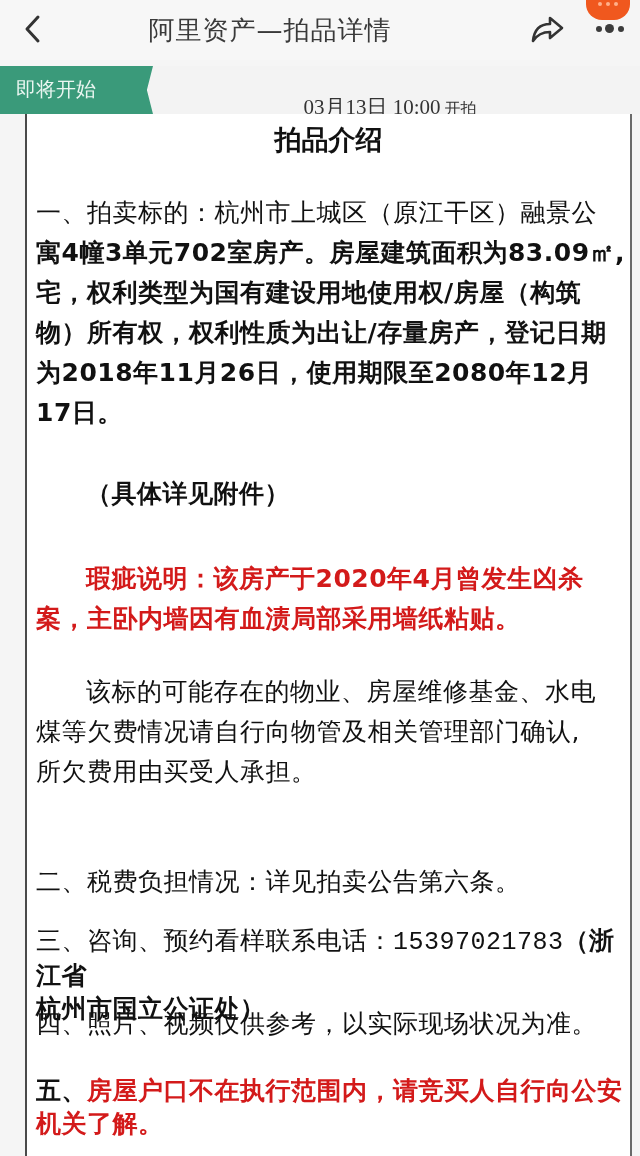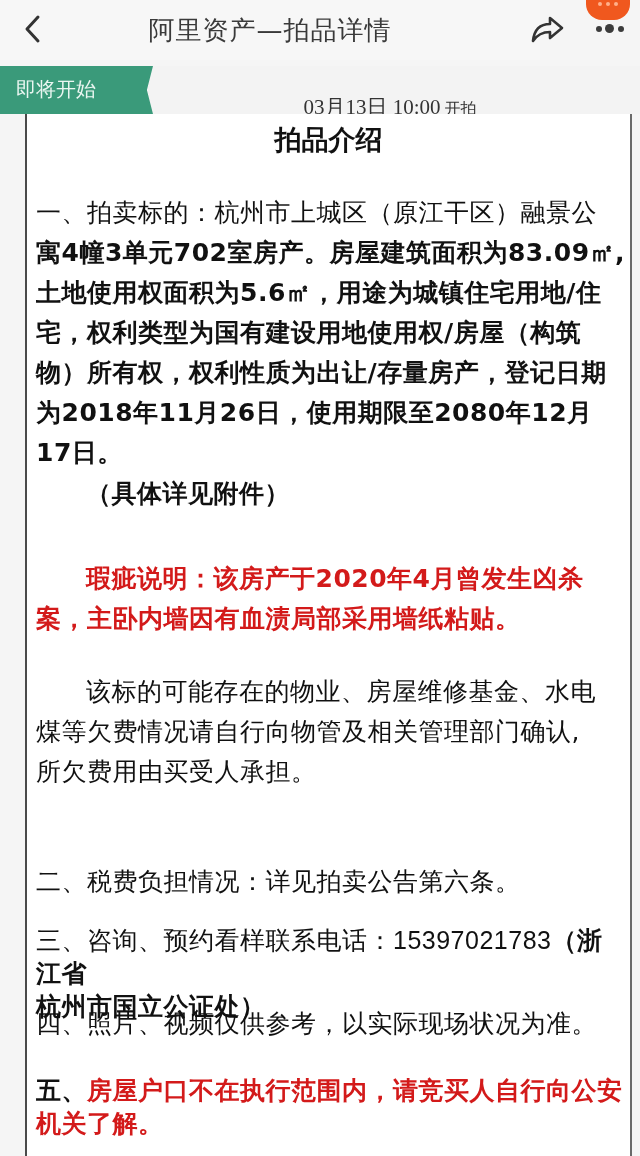--- a/index.html
+++ b/index.html
@@ -22,21 +22,21 @@
     .status-badge span { position: absolute; left: 16px; top: 10px; font-size: 20px; color: #eaf6f1; font-family: Liberation Serif, serif; }
     .banner-time { position: absolute; left: 160px; right: 20px; top: 27px; text-align: center; font-family: "Liberation Serif", "DejaVu Serif", serif; font-size: 21px; color: #333; }
     .banner-time .suffix { font-family: "DejaVu Sans", sans-serif; font-size: 16px; margin-left: 4px; }
 
     .card { position: absolute; top: 114px; left: 17px; width: 607px; height: 1042px; background: #ffffff; border-left: 2px solid #4a4a4a; border-right: 2px solid #6a6a6a; margin-left: 8px; }
     .card-title { position: absolute; top: 8px; left: 0; right: 0; text-align: center; font-size: 27px; font-weight: bold; color: #111; }
 
     .p { position: absolute; left: 9px; width: 590px; font-size: 25px; line-height: 40px; color: #111; letter-spacing: 0.5px; }
     .p.bold { font-weight: bold; }
     .red { color: #d31a1a; font-weight: bold; }
-    .num { font-family: Liberation Sans, sans-serif; }
+    .num { font-family: Liberation Mono, monospace; }
     .indent { padding-left: 50px; }
   </style>
 </head>
 <body>
 
 <div class="navbar">
   <div class="back-btn">
     <svg width="32" height="34" viewBox="0 0 32 34">
       <polyline points="20,5 9,17 20,29" fill="none" stroke="#333" stroke-width="3" stroke-linecap="round" stroke-linejoin="round"></polyline>
     </svg>
@@ -69,21 +69,20 @@
     <span>03月13日 10:00</span><span class="suffix">开拍</span>
   </div>
 </div>
 
 <div class="card">
   <div class="card-title">拍品介绍</div>
 
   <div class="p bold" style="top:79px;">
     <div style="font-weight:normal">一、拍卖标的：杭州市上城区（原江干区）融景公</div>
     <div>寓4幢3单元702室房产。房屋建筑面积为83.09㎡,</div>
-    <div>土地使用权面积为5.6㎡，用途为城镇住宅用地/住</div>
     <div>宅，权利类型为国有建设用地使用权/房屋（构筑</div>
     <div>物）所有权，权利性质为出让/存量房产，登记日期</div>
     <div>为2018年11月26日，使用期限至2080年12月17日。</div>
   </div>
 
   <div class="p bold indent" style="top:360px;">（具体详见附件）</div>
 
   <div class="p red" style="top:445px;">
     <div class="indent">瑕疵说明：该房产于2020年4月曾发生凶杀</div>
     <div>案，主卧内墙因有血渍局部采用墙纸粘贴。</div>

